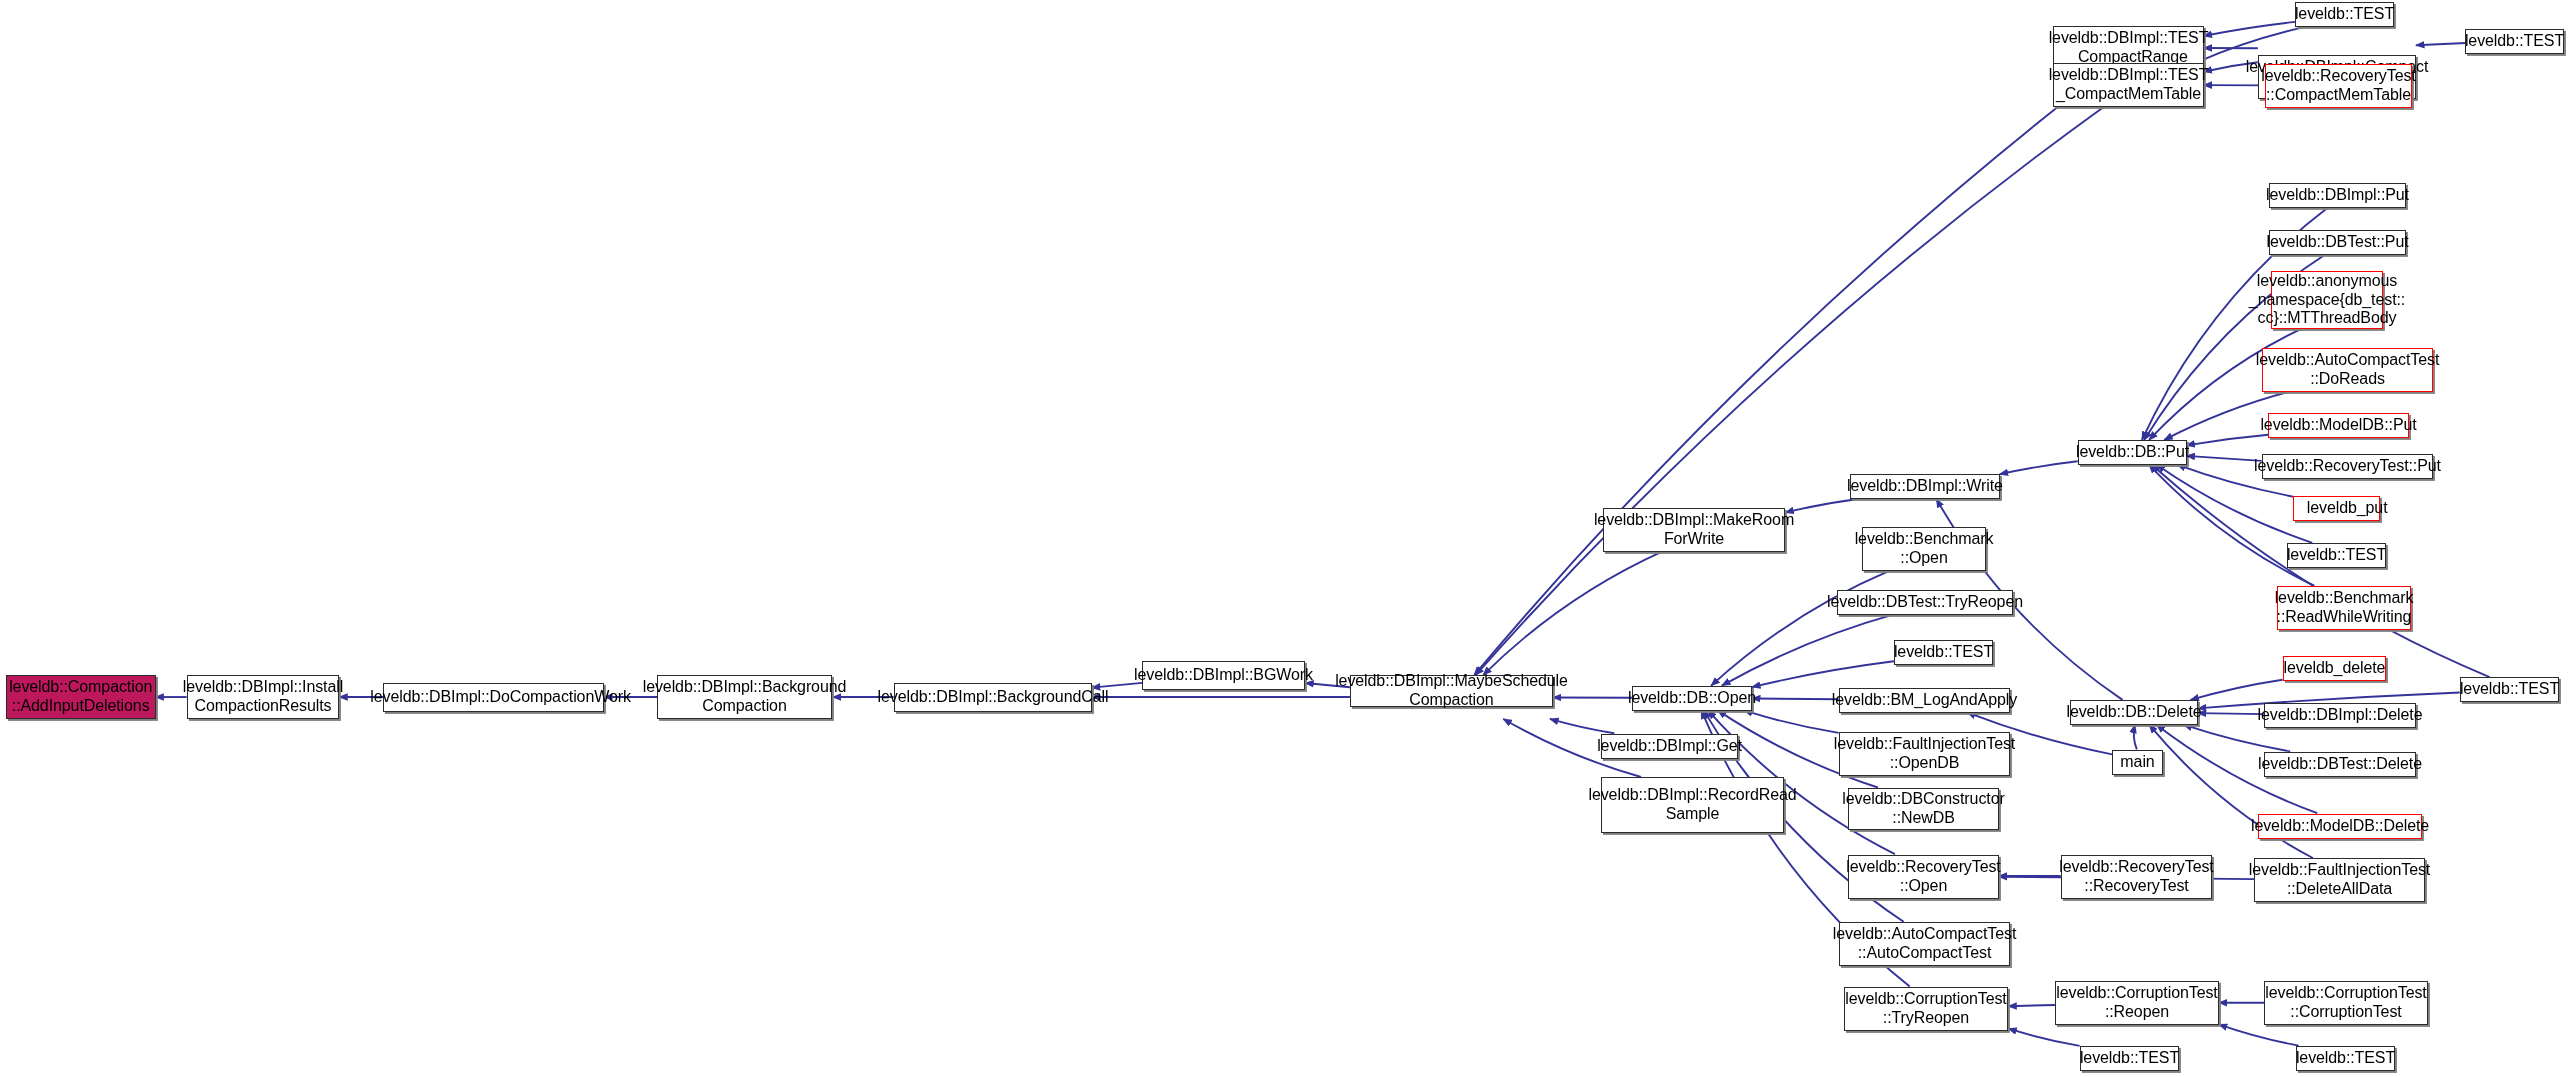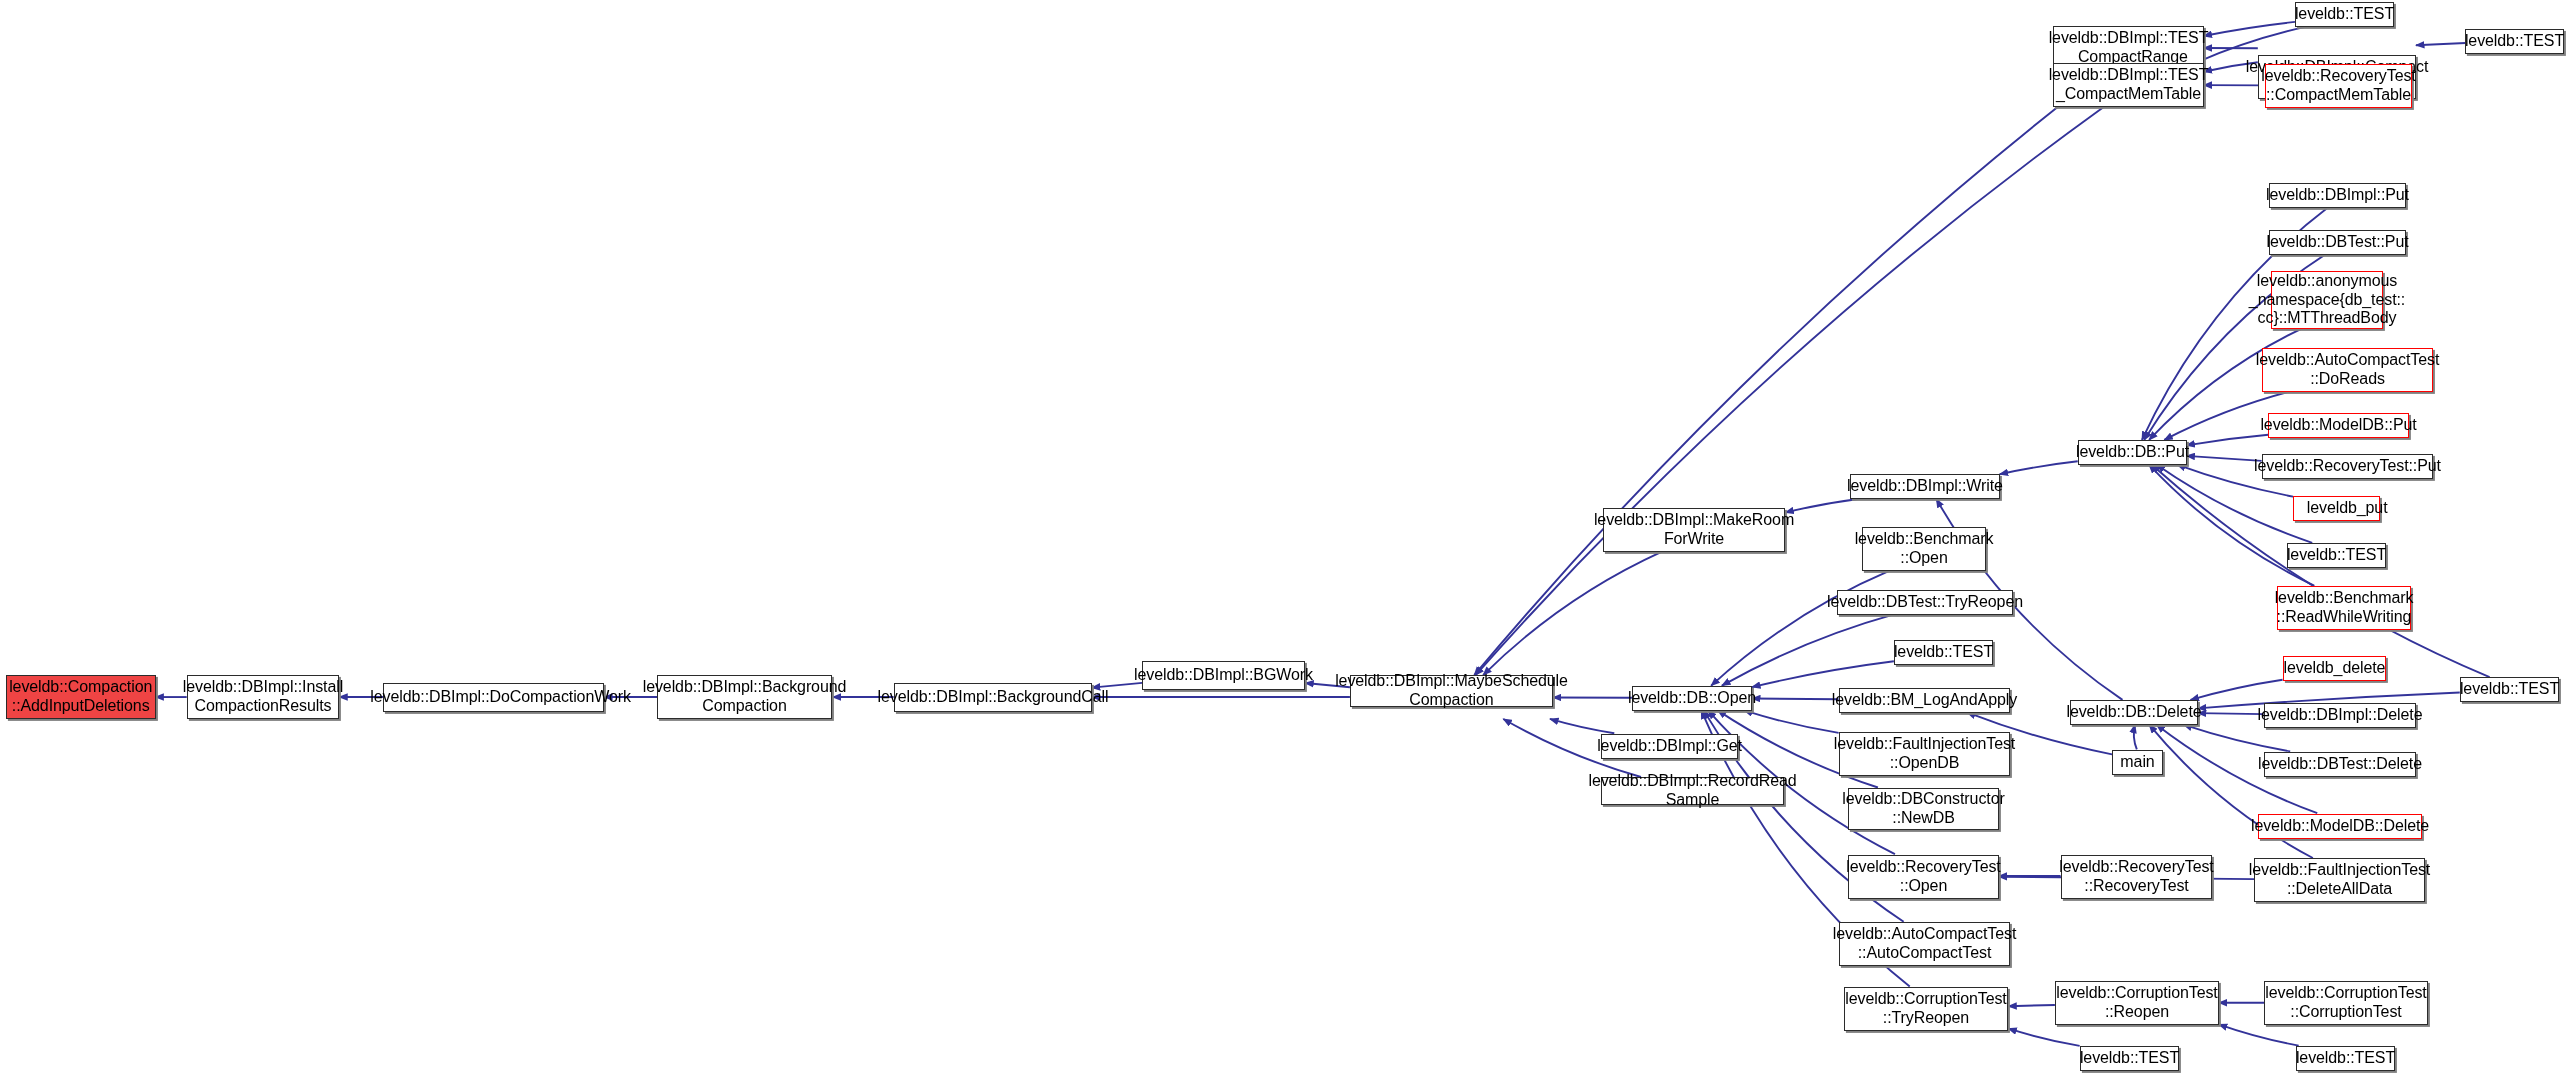--- a/index.html
+++ b/index.html
@@ -30,21 +30,21 @@
     box-shadow:1.9px 1.9px 0 0 #808080;
     color:#000000;
     font-size:16px;
     line-height:1.16;
     letter-spacing:-0.1px;
     white-space:pre-line;
     padding:1px 3.8px;
     z-index:3;
   }
   .node.red{ border-color:#ff0000; }
-  .node.current{ background:#ef4444; }
+  .node.current{ background:#be185d; }
 </style>
 </head>
 <body>
 
 <div id="canvas">
   <svg id="edges" viewBox="0 0 2704 1131" preserveAspectRatio="none">
     <defs>
       <marker id="ah" markerWidth="10" markerHeight="8" refX="9" refY="4" orient="auto" markerUnits="userSpaceOnUse">
         <path d="M0,0 L10,4 L0,8 z" fill="#333399"></path>
       </marker>
@@ -114,21 +114,21 @@
 CompactionResults</div>
       <div class="node" style="left: 383px; top: 683px; width: 221px; height: 29px; padding-left: 18px;">leveldb::DBImpl::DoCompactionWork</div>
       <div class="node" style="left: 657px; top: 675px; width: 175px; height: 44px;">leveldb::DBImpl::Background
 Compaction</div>
       <div class="node" style="left: 894px; top: 683px; width: 198px; height: 29px;">leveldb::DBImpl::BackgroundCall</div>
       <div class="node" style="left: 1142px; top: 661px; width: 163px; height: 29px;">leveldb::DBImpl::BGWork</div>
       <div class="node" style="left: 1350px; top: 675px; width: 203px; height: 32px;">leveldb::DBImpl::MaybeSchedule
 Compaction</div>
       <div class="node" style="left: 1632px; top: 686px; width: 120px; height: 25px;">leveldb::DB::Open</div>
       <div class="node" style="left: 1601px; top: 734px; width: 137px; height: 25px;">leveldb::DBImpl::Get</div>
-      <div class="node" style="left: 1601px; top: 777px; width: 183px; height: 28px;">leveldb::DBImpl::RecordRead
+      <div class="node" style="left: 1601px; top: 777px; width: 183px; height: 56px;">leveldb::DBImpl::RecordRead
 Sample</div>
       <div class="node" style="left: 1603px; top: 508px; width: 182px; height: 44px;">leveldb::DBImpl::MakeRoom
 ForWrite</div>
       <div class="node" style="left: 1850px; top: 474px; width: 150px; height: 25px;">leveldb::DBImpl::Write</div>
       <div class="node" style="left: 1862px; top: 527px; width: 124px; height: 44px;">leveldb::Benchmark
 ::Open</div>
       <div class="node" style="left: 1837px; top: 590px; width: 176px; height: 25px;">leveldb::DBTest::TryReopen</div>
       <div class="node" style="left: 1894px; top: 640px; width: 99px; height: 25px;">leveldb::TEST</div>
       <div class="node" style="left: 1839px; top: 688px; width: 171px; height: 25px;">leveldb::BM_LogAndApply</div>
       <div class="node" style="left: 1839px; top: 732px; width: 171px; height: 44px;">leveldb::FaultInjectionTest

